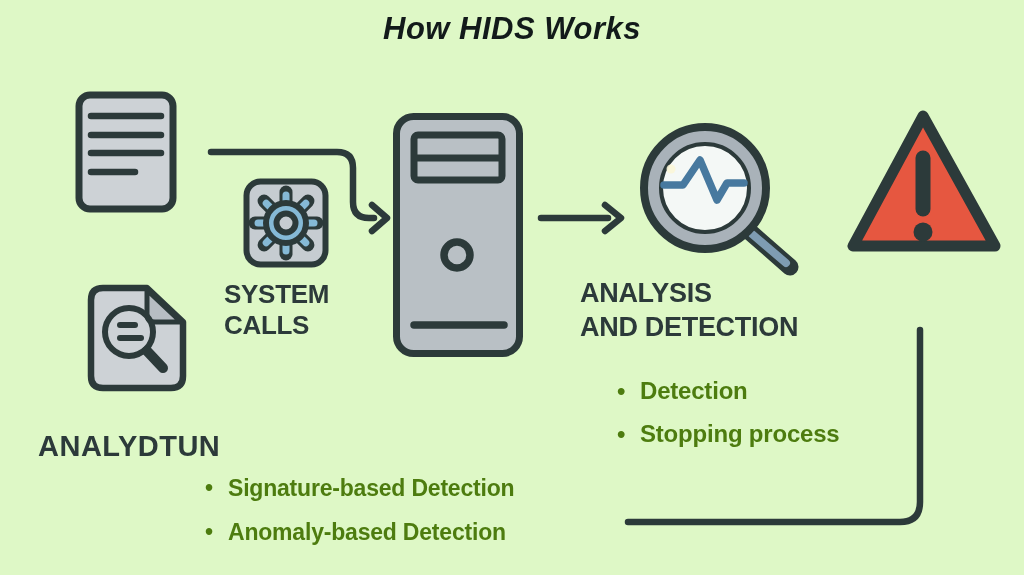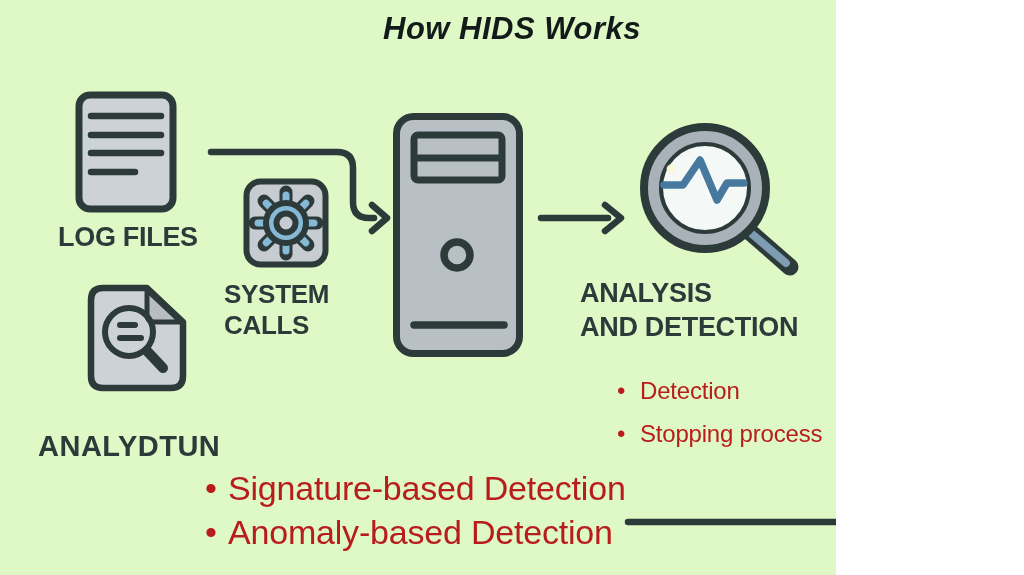--- a/index.html
+++ b/index.html
@@ -1,17 +1,17 @@
 <!DOCTYPE html>
 <html><head>
 <meta charset="utf-8">
 <style>
   html,body { margin:0; padding:0; }
   .canvas {
-    position:relative; width:836px; height:575px;
+    position:relative; width:1024px; height:575px;
     background:#def8c6; overflow:hidden;
     font-family:"Liberation Sans", sans-serif;
     color:#2c3a3a;
   }
   .title {
     position:absolute; top:11px; left:0; width:1024px;
     text-align:center; font-size:31px; font-weight:800; font-style:italic;
     color:#121a1a; letter-spacing:0.5px;
   }
   .icon-svg { position:absolute; }
@@ -21,27 +21,27 @@
   }
   .node-label.centered { text-align:left; white-space:normal; }
   .lbl-logfiles   { left:58px;  top:222px; font-size:27px; }
   .lbl-syscalls   { left:224px; top:279px; width:126px; font-size:26px; line-height:31px; }
   .lbl-analydtun  { left:38px;  top:406px; width:208px; font-size:29px; letter-spacing:0.5px;margin-top:24px; }
   .lbl-analysis   { left:580px; top:276px; width:245px; font-size:27px; line-height:34px; }
   .lbl-alert      { left:845px; top:266px; width:160px; font-size:30px; }
 
   ul.plain-list { list-style:none; margin:0; padding:0; position:absolute; }
   ul.plain-list li {
-    position:relative; padding-left:25px; font-weight:400; color:#b91c1c;
+    position:relative; padding-left:25px; font-weight:700; color:#4d7c0f;
     letter-spacing:-0.2px;
   }
   ul.plain-list li::before {
     content:"\2022"; position:absolute; left:2px; top:0;
   }
-  .list-detection-methods { left:203px; top:466px; font-size:34px; }
+  .list-detection-methods { left:203px; top:466px; font-size:23px; }
   .list-detection-methods li { line-height:44px; }
   .list-response-actions  { left:615px; top:369px; font-size:24px; }
   .list-response-actions  li { line-height:43px; }
 
   svg { display:block; }
   .connectors { position:absolute; left:0; top:0; }
 </style>
 </head>
 <body>
 
@@ -61,21 +61,20 @@
 
   <svg class="icon-svg" style="left:75px; top:91px;" width="102" height="122" viewBox="0 0 102 122">
     <rect x="4" y="4" width="94" height="114" rx="11" fill="#cdd2d6" stroke="#2c3a3a" stroke-width="7"></rect>
     <g stroke="#2c3a3a" stroke-width="6.5" stroke-linecap="round">
       <line x1="16" y1="25" x2="86" y2="25"></line>
       <line x1="16" y1="44" x2="86" y2="44"></line>
       <line x1="16" y1="62" x2="86" y2="62"></line>
       <line x1="16" y1="81" x2="60" y2="81"></line>
     </g>
   </svg>
-  <div class="node-label lbl-logfiles">LOG FILES</div>
 
   <svg class="icon-svg" style="left:243px; top:178px;" width="86" height="90" viewBox="0 0 86 90">
     <rect x="3.5" y="3.5" width="79" height="83" rx="14" fill="#c6ccd1" stroke="#2c3a3a" stroke-width="6"></rect>
     <g stroke="#2c3a3a" stroke-width="13" stroke-linecap="round">
       <line x1="43" y1="14" x2="43" y2="26" transform="rotate(0 43 45)"></line>
       <line x1="43" y1="14" x2="43" y2="26" transform="rotate(45 43 45)"></line>
       <line x1="43" y1="14" x2="43" y2="26" transform="rotate(90 43 45)"></line>
       <line x1="43" y1="14" x2="43" y2="26" transform="rotate(135 43 45)"></line>
       <line x1="43" y1="14" x2="43" y2="26" transform="rotate(180 43 45)"></line>
       <line x1="43" y1="14" x2="43" y2="26" transform="rotate(225 43 45)"></line>

